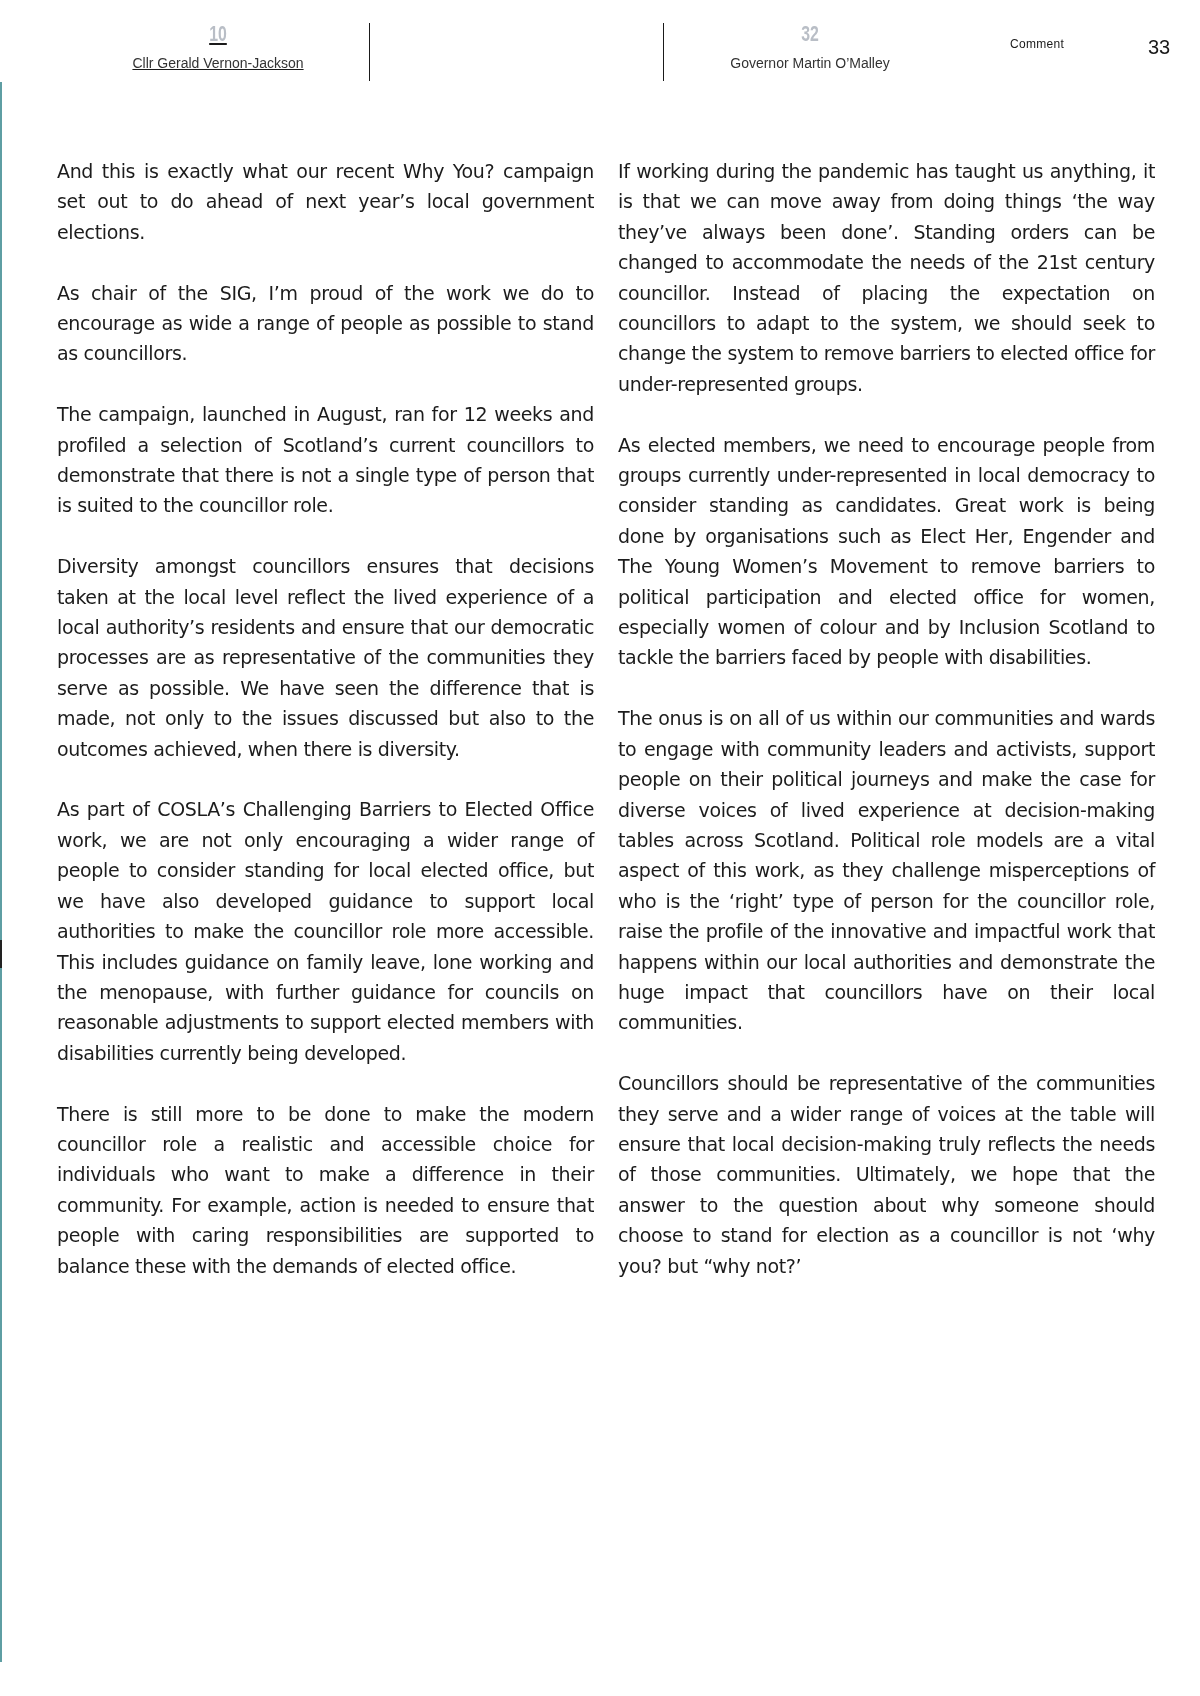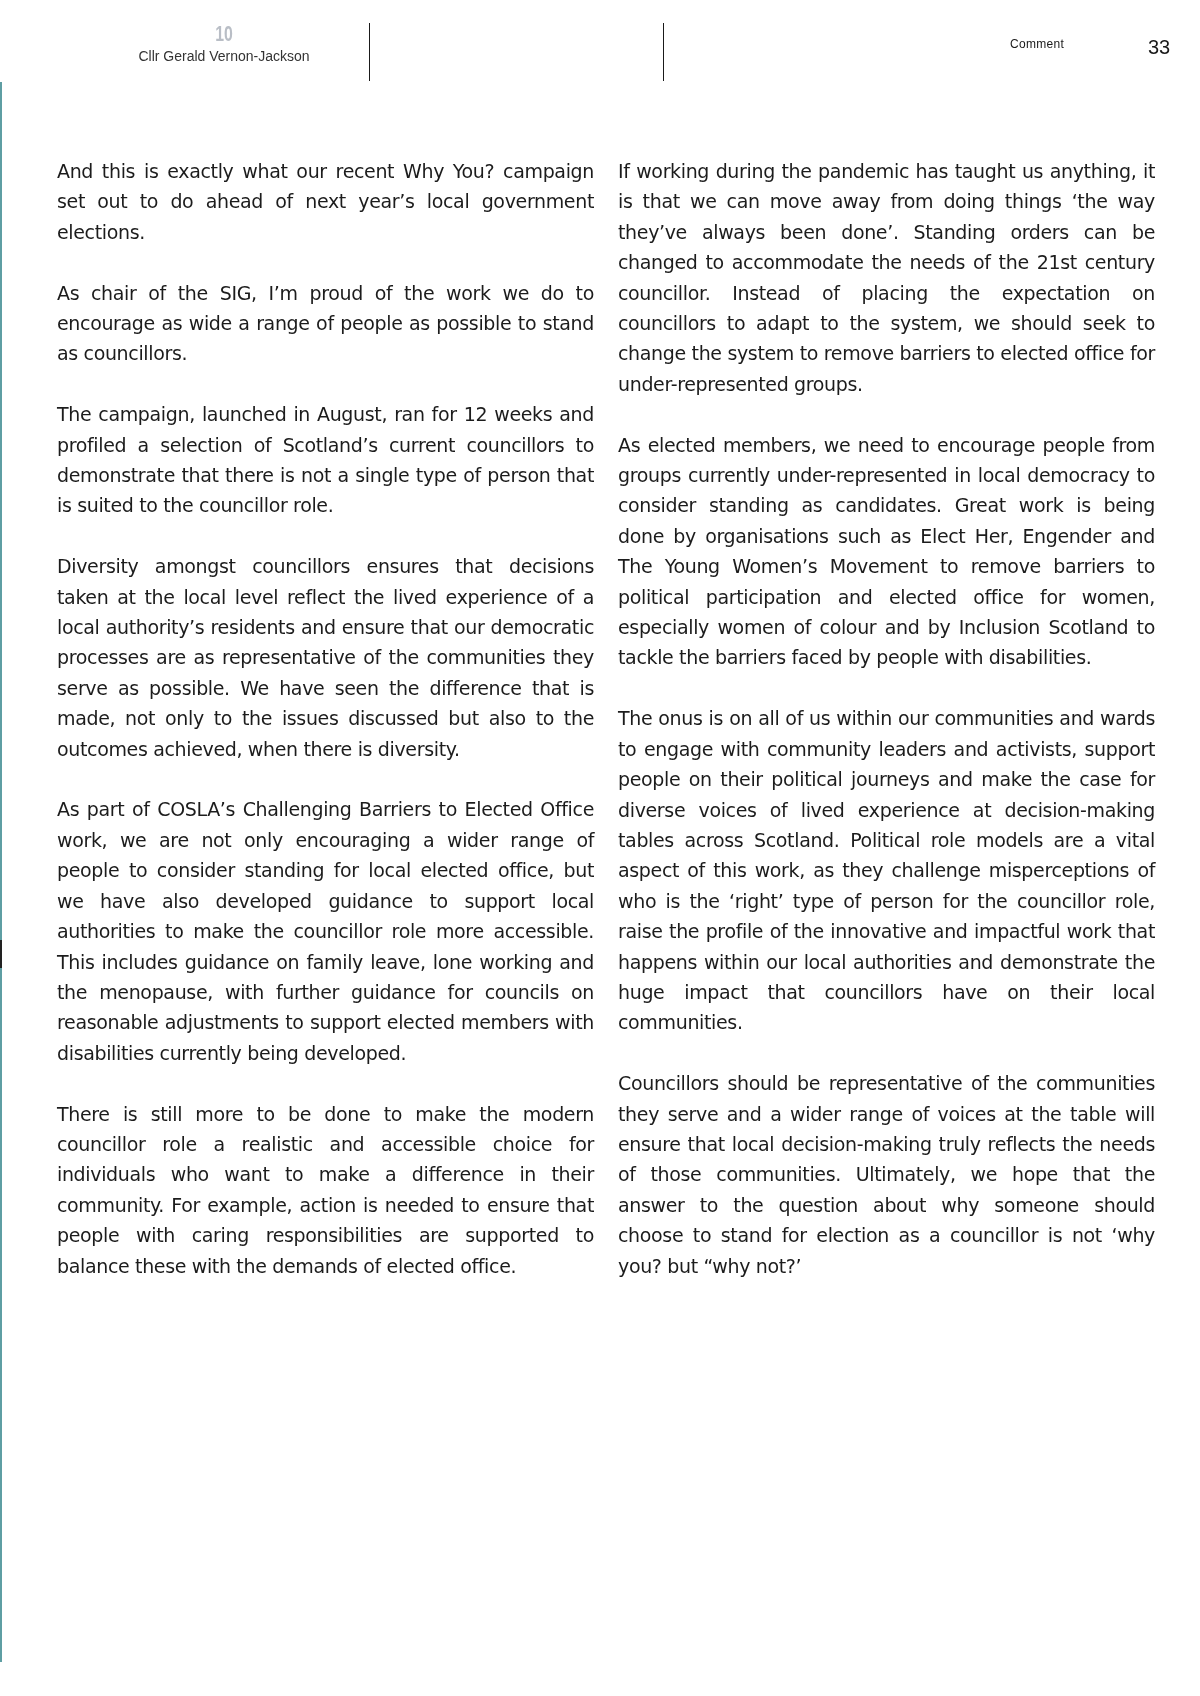--- a/index.html
+++ b/index.html
@@ -19,23 +19,23 @@
     .nav-item {
       position: absolute; top: 22px; width: 260px; text-align: center;
       text-decoration: none; color: inherit; display: block;
     }
     .nav-item .num {
       display: block; font-family: "Liberation Sans", sans-serif; font-weight: bold;
       font-size: 22px; line-height: 24px; color: #b9bec6; transform: scaleX(0.72);
       letter-spacing: 0px;
     }
     .nav-item .name {
-      display: block; font-size: 14px; line-height: 18px; color: #333333; margin-top: 1px;
+      display: block; font-size: 14px; line-height: 18px; color: #333333; margin-top: 8px;
     }
-    #nav-0 { left: 94px; }
+    #nav-0 { left: 88px; text-decoration: underline; }
     #nav-1 { left: 385px; }
     #nav-2 { left: 680px; }
     .divider { position: absolute; top: 23px; width: 1px; height: 58px; background: #1a1a1a; }
     #div-0 { left: 369px; }
     #div-1 { left: 663px; }
 
     .section-label {
       position: absolute; left: 1010px; top: 37px; font-size: 12px; color: #1a1a1a;
       letter-spacing: 0.3px;
     }
@@ -58,20 +58,24 @@
 <div class="left-rule"></div>
 <div class="left-mark"></div>
 
 <header class="header">
   <a class="nav-item" id="nav-0">
     <span class="num">10</span>
     <span class="name">Cllr Gerald Vernon-Jackson</span>
   </a>
   <div class="divider" id="div-0"></div>
   <div class="divider" id="div-1"></div>
+  <a class="nav-item" id="nav-2">
+    <span class="num">32</span>
+    <span class="name">Governor Martin O’Malley</span>
+  </a>
   <div class="section-label">Comment</div>
   <div class="page-number">33</div>
 </header>
 
 <main>
   <div class="column" id="col-left">
     <p>And this is exactly what our recent Why You? campaign set out to do ahead of next year’s local government elections.</p>
     <p>As chair of the SIG, I’m proud of the work we do to encourage as wide a range of people as possible to stand as councillors.</p>
     <p>The campaign, launched in August, ran for 12 weeks and profiled a selection of Scotland’s current councillors to demonstrate that there is not a single type of person that is suited to the councillor role.</p>
     <p>Diversity amongst councillors ensures that decisions taken at the local level reflect the lived experience of a local authority’s residents and ensure that our democratic processes are as representative of the communities they serve as possible. We have seen the difference that is made, not only to the issues discussed but also to the outcomes achieved, when there is diversity.</p>

